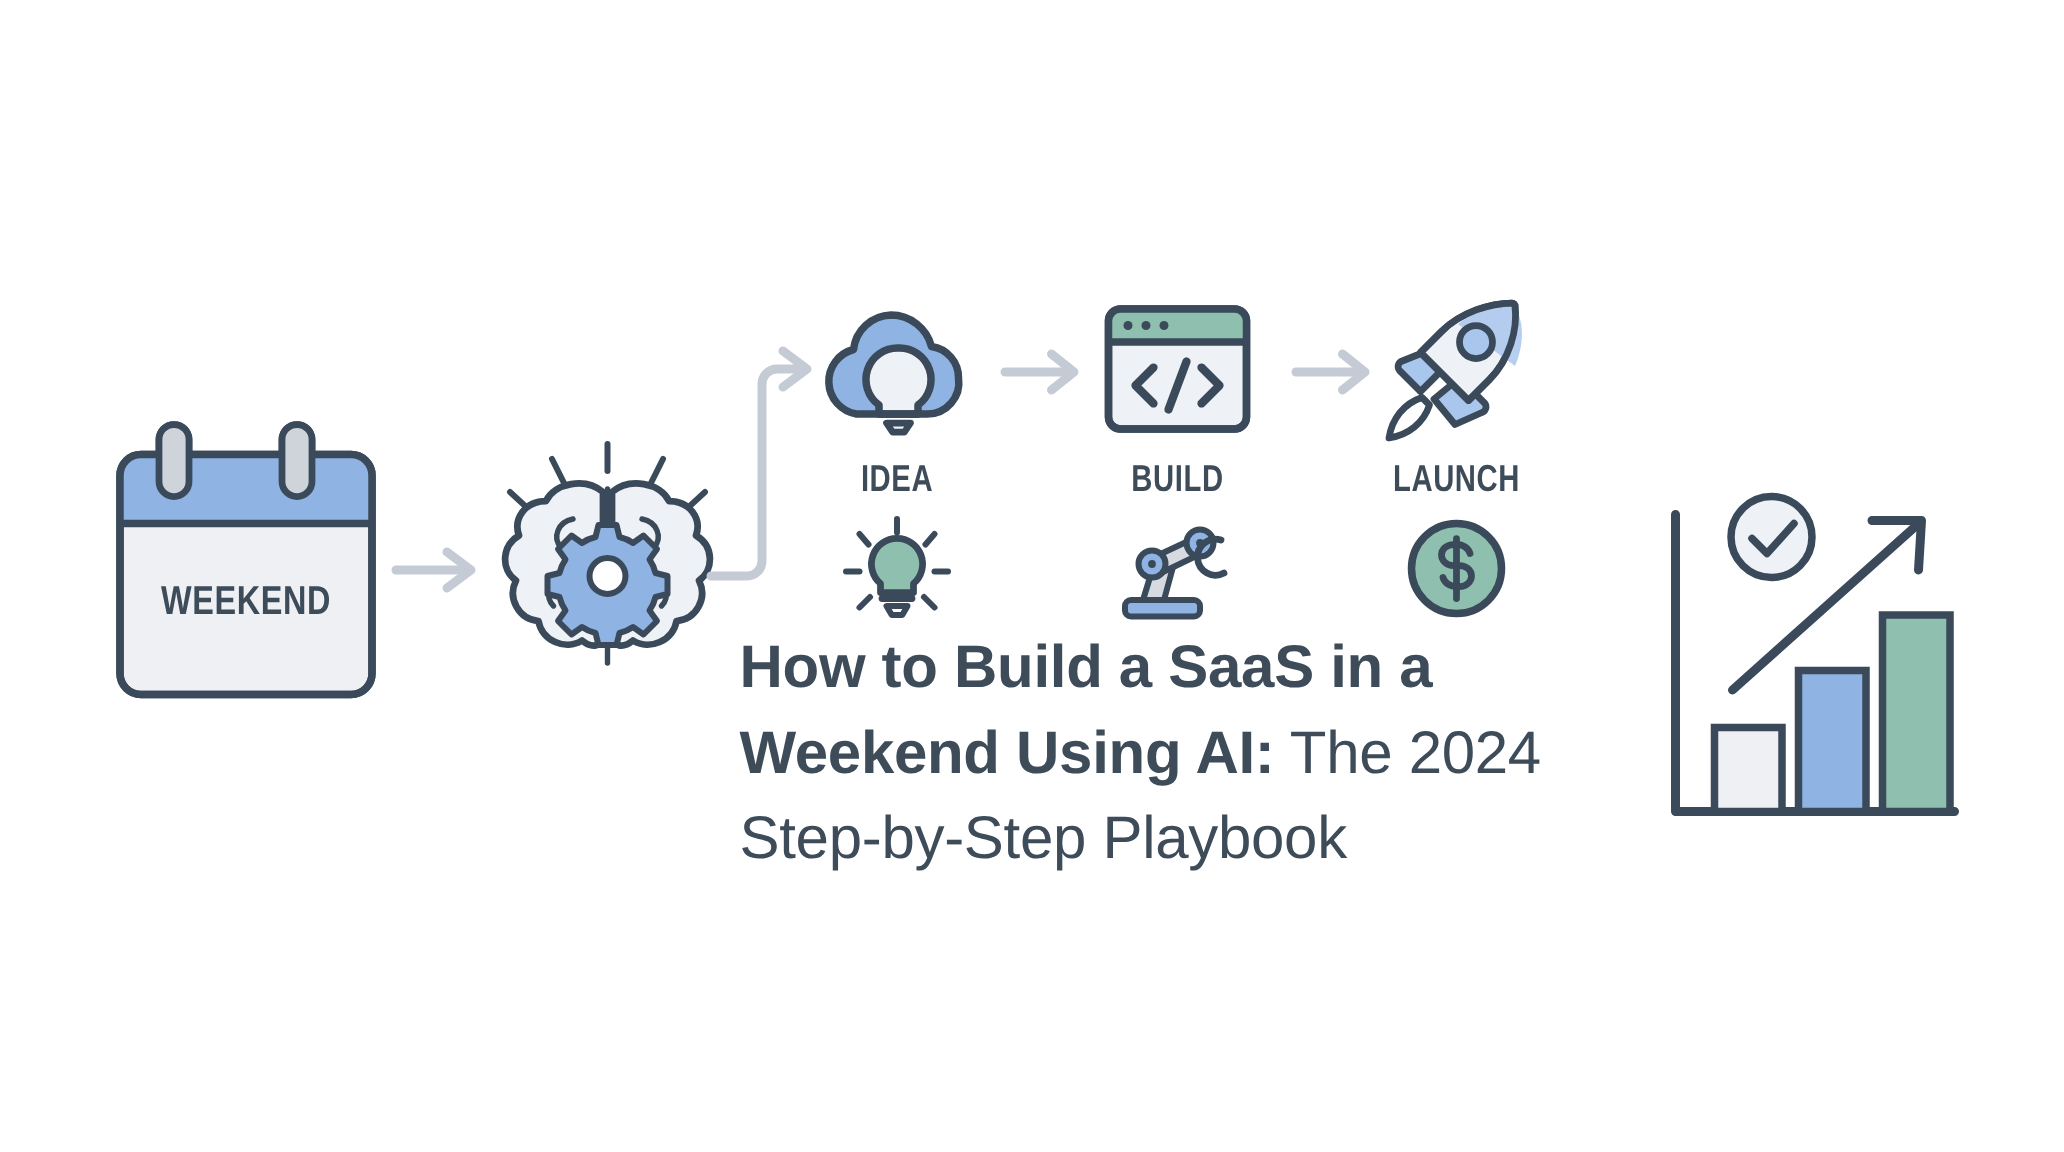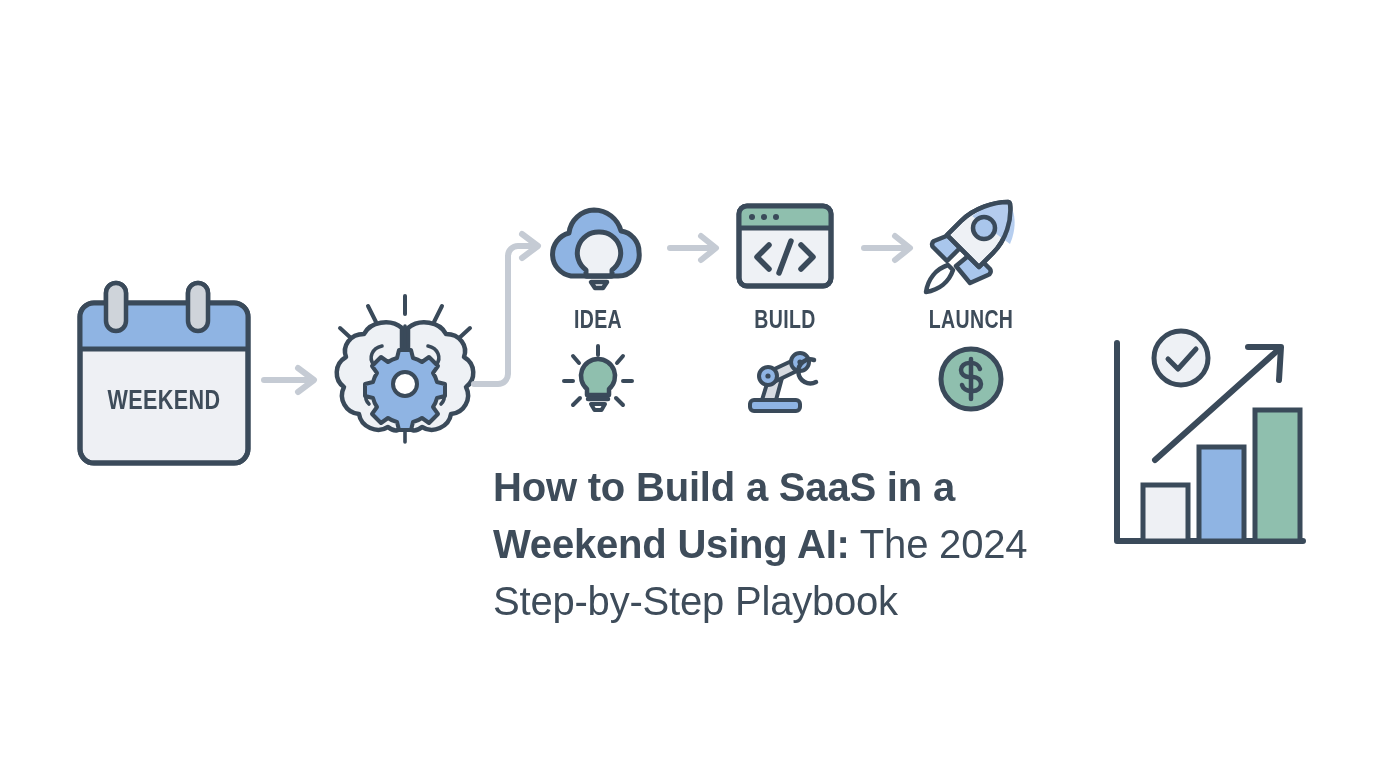--- a/index.html
+++ b/index.html
@@ -9,21 +9,21 @@
     font-family:"Liberation Sans", sans-serif;
     overflow:hidden;
     position:relative;
   }
   .stage{position:absolute;inset:0;}
   .abs{position:absolute;}
 
   
   .headline{
     position:absolute;
-    left:493px; top:459px;
+    left:493px; top:417px;
     width:600px;
     color:#3e4c5a;
     font-size:40px;
     line-height:57px;
     letter-spacing:-0.2px;
     font-family:"Liberation Sans", sans-serif;
   }
   .headline .b{font-weight:700;}
   .headline .r{font-weight:400;}
 

